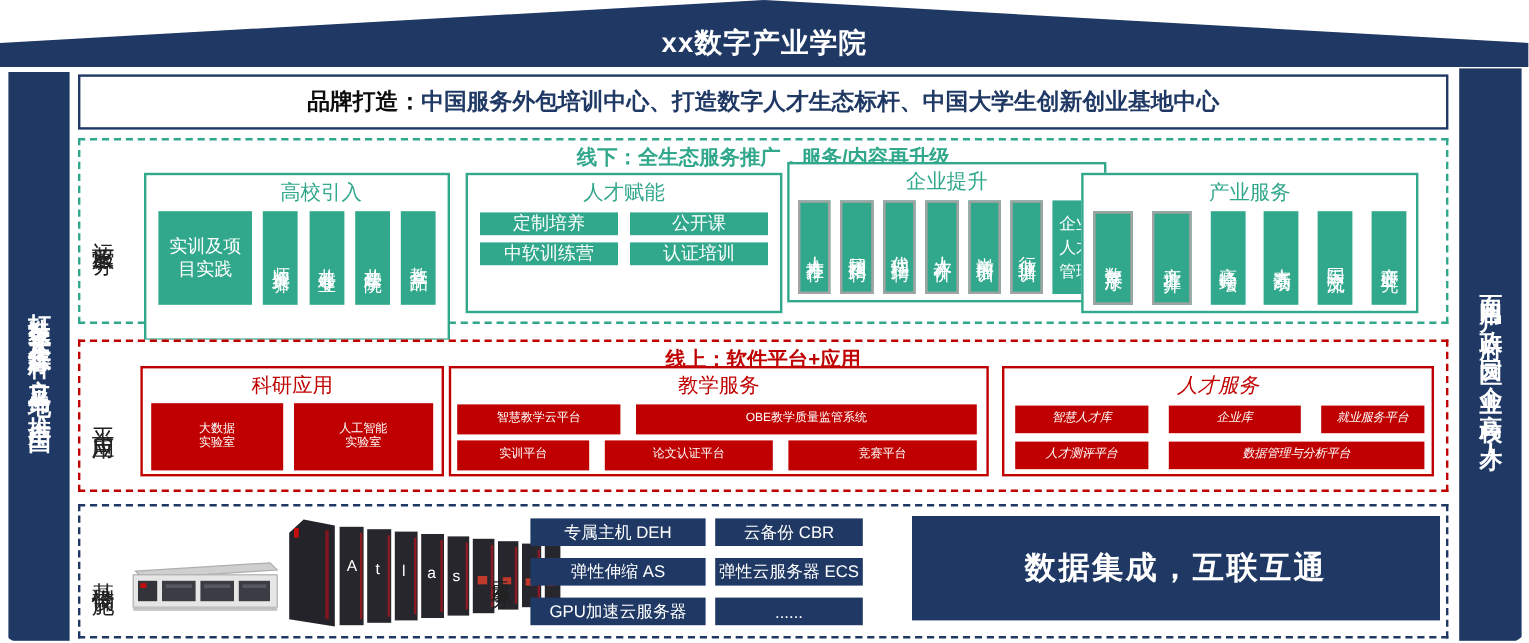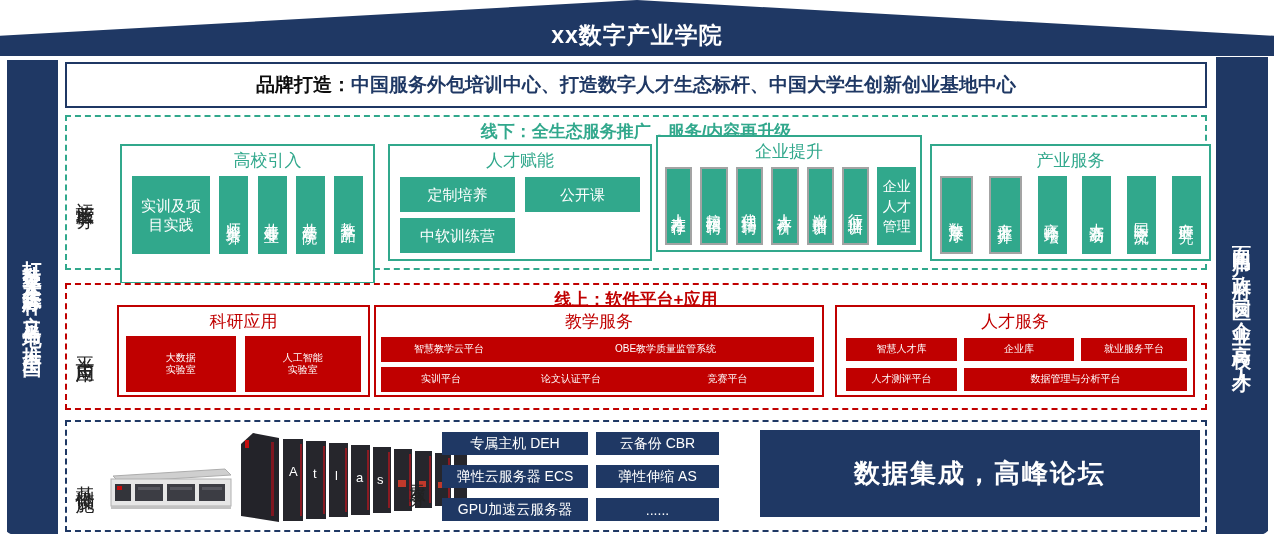--- a/index.html
+++ b/index.html
@@ -71,31 +71,31 @@
   
   .rchip{
     background:var(--red);color:#fff;display:flex;align-items:center;justify-content:center;
     text-align:center;font-size:10px;line-height:1.25;white-space:pre-line;
   }
   
   .items-row{position:absolute;left:0;right:0;top:30px;display:flex;}
   .g-college .items-row{padding:0 10px;justify-content:space-between;align-items:flex-start;}
   .wide-college{width:78px;height:78px;padding:2px;}
   .g-talent .grid{position:absolute;left:10px;right:10px;top:31px;display:grid;grid-template-columns:1fr 1fr;gap:6px 10px;}
-  .g-talent .grid .chip{height:35px;}
+  .g-talent .grid .chip{height:19px;}
   .g-enterprise .items-row{padding:0 4px 0 7px;gap:8px;align-items:flex-start;}
   .wide-ent{width:47px;height:78px;font-size:14px;padding:2px;line-height:1.45;}
   .g-industry .items-row{padding:0 8px;justify-content:space-between;align-items:flex-start;}
   
   .g-research .items-row{top:29px;padding:0 7px;gap:9px;}
   .g-research .rchip{width:111px;height:56px;}
   .g-research .rchip:nth-child(2){width:118px;}
-  .t-row{position:absolute;left:5px;right:8px;display:flex;}
+  .t-row{position:absolute;left:5px;right:8px;display:flex;gap:13px;}
   .t-row .rchip{height:25px;}
-  .hr-row{position:absolute;left:9px;right:6px;display:flex;gap:7px;}
+  .hr-row{position:absolute;left:9px;right:6px;display:flex;gap:17px;}
   .hr-row .rchip{height:23px;}
   
   .cloud-label{
     position:absolute;left:342px;top:50%;transform:translateY(-50%);
     writing-mode:vertical-rl;text-orientation:upright;color:var(--ink);
     font-size:17px;letter-spacing:3px;line-height:1;
   }
   .cloud-grid{
     position:absolute;left:375px;top:10px;display:grid;
     grid-template-columns:146px 123px;gap:10px 8px;
@@ -163,20 +163,21 @@
           </div>
       </div>
     </div>
 
     <div class="group g-green g-talent" style="left:321px;top:27px;width:264px;height:117px;">
       <div class="group-title">人才赋能</div>
       <div class="grid">
         <div class="chip">定制培养</div>
         <div class="chip">公开课</div>
         <div class="chip">中软训练营</div>
+        <div class="chip">认证培训</div>
       </div>
     </div>
 
     <div class="group g-green g-enterprise" style="left:589px;top:18px;width:266px;height:117px;">
       <div class="group-title">企业提升</div>
       <div class="items-row">
         <div class="chip v-item gray-b">
             <span>人才推荐</span>
           </div>
         <div class="chip v-item gray-b">
@@ -191,21 +192,21 @@
         <div class="chip v-item gray-b">
             <span>岗前培训</span>
           </div>
         <div class="chip v-item gray-b">
             <span>行业培训</span>
           </div>
         <div class="chip wide-ent">企业人才管理</div>
       </div>
     </div>
 
-    <div class="group g-green g-industry" style="left:863px;top:27px;width:281px;height:117px;">
+    <div class="group g-green g-industry" style="left:834px;top:27px;width:281px;height:117px;">
       <div class="group-title">产业服务</div>
       <div class="items-row">
         <div class="chip v-item gray-b">
             <span>数字展厅</span>
           </div>
         <div class="chip v-item gray-b">
             <span>产业推介</span>
           </div>
         <div class="chip v-item">
             <span>高峰论坛</span>
@@ -237,27 +238,27 @@
       </div>
     </div>
 
     <div class="group g-red g-teaching" style="left:307px;top:20px;width:450px;height:92px;">
       <div class="group-title">教学服务</div>
       <div class="t-row" style="top:30px;">
         <div class="rchip" style="width:136px;">智慧教学云平台</div>
         <div class="rchip" style="flex:1;">OBE教学质量监管系统</div>
       </div>
       <div class="t-row" style="top:60px;">
-        <div class="rchip" style="width:120px;text-align:center;">实训平台</div>
+        <div class="rchip" style="width:110px;text-align:center;">实训平台</div>
         <div class="rchip" style="width:140px;">论文认证平台</div>
         <div class="rchip" style="flex:1;">竞赛平台</div>
       </div>
     </div>
 
-    <div class="group g-red g-hr" style="left:768px;top:20px;width:360px;height:92px;">
+    <div class="group g-red g-hr" style="left:768px;top:20px;width:360px;height:92px;font-style:italic;">
       <div class="group-title">人才服务</div>
       <div class="hr-row" style="top:31px;">
         <div class="rchip" style="width:111px;">智慧人才库</div>
         <div class="rchip" style="width:110px;">企业库</div>
         <div class="rchip" style="flex:1;">就业服务平台</div>
       </div>
       <div class="hr-row" style="top:61px;">
         <div class="rchip" style="width:111px;">人才测评平台</div>
         <div class="rchip" style="flex:1;">数据管理与分析平台</div>
       </div>
@@ -319,22 +320,22 @@
         <rect x="201" y="52" width="7" height="6"></rect>
         <rect x="219" y="53" width="6" height="5"></rect>
       </g>
     </svg>
 
     <div class="cloud-label">云服务</div>
 
     <div class="cloud-grid">
       <div class="cloud-chip">专属主机 DEH</div>
       <div class="cloud-chip">云备份 CBR</div>
+      <div class="cloud-chip">弹性伸缩 AS</div>
       <div class="cloud-chip">弹性云服务器 ECS</div>
-      <div class="cloud-chip">弹性伸缩 AS</div>
       <div class="cloud-chip">GPU加速云服务器</div>
       <div class="cloud-chip">......</div>
     </div>
 
-    <div class="integration">数据集成，高峰论坛</div>
+    <div class="integration">数据集成，互联互通</div>
   </div>
 
 </div>
 
 </body></html>

